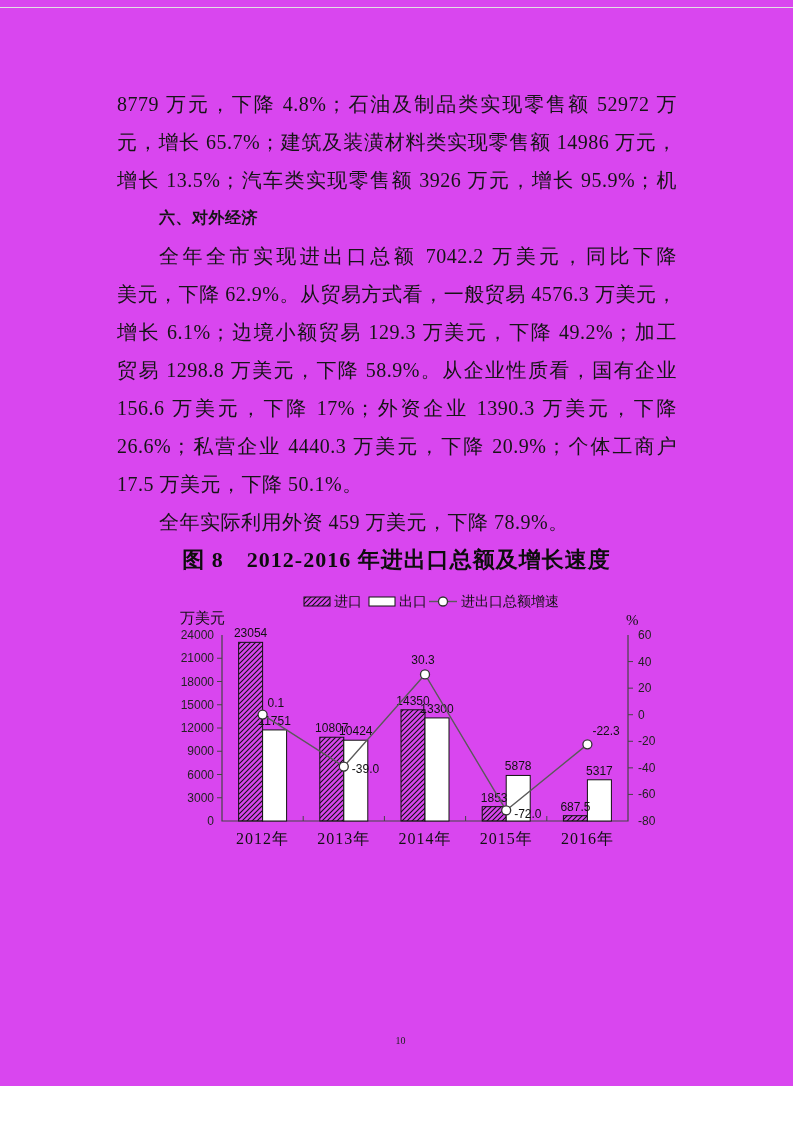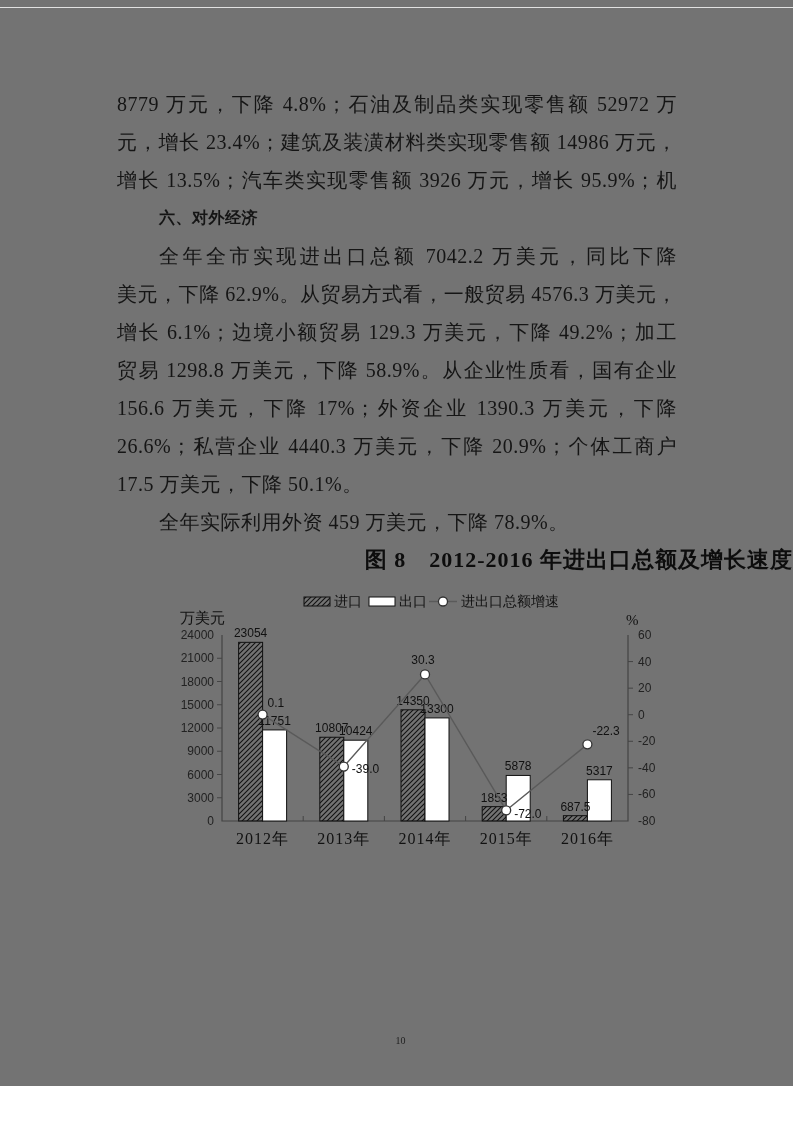--- a/index.html
+++ b/index.html
@@ -1,19 +1,19 @@
 <!DOCTYPE html>
 <html><head>
 <meta charset="utf-8">
 <style>
   html,body{margin:0;padding:0;background:#fff;}
   .page{
     position:relative;
     width:793px;height:1086px;
-    background:#737373;
+    background:#d946ef;
     overflow:hidden;
     font-family:"Liberation Serif","DejaVu Serif",serif;
     color:#111;
   }
   .top-edge{
     position:absolute;top:7px;left:0;right:0;height:1px;background:#e2e2e2;
   }
   .body-text{
     margin:85px 116px 0 117px;
     width:560px;
@@ -26,21 +26,21 @@
     text-align-last:justify;
     white-space:normal;
     color:#151515;
   }
   .line.last{text-align-last:auto;}
   .line.heading{font-weight:bold;text-align-last:auto;font-family:"Liberation Sans","DejaVu Sans",sans-serif;font-size:16px;}
   .line.indent{text-indent:42px;}
   .figure-title{
     margin:4px 0 8px 0;
     line-height:30px;
-    text-align:right;
+    text-align:center;
     font-size:22px;
     font-weight:bold;
     letter-spacing:1px;
     color:#0d0d0d;
   }
   #figure-svg{display:block;margin-left:160px;}
   .tick{font:12px "Liberation Sans","DejaVu Sans",sans-serif;fill:#222;}
   .dlabel{font:12px "Liberation Sans","DejaVu Sans",sans-serif;fill:#111;}
   .cat{font:16px "Liberation Serif","DejaVu Serif",serif;fill:#111;letter-spacing:1px;}
   .leg{font:14px "Liberation Serif","DejaVu Serif",serif;fill:#111;}
@@ -51,21 +51,21 @@
   }
 </style>
 </head>
 <body>
 
 <div class="page">
   <div class="top-edge"></div>
 
   <div class="body-text" id="body-text">
       <div class="line">8779 万元，下降 4.8%；石油及制品类实现零售额 52972 万</div>
-      <div class="line">元，增长 23.4%；建筑及装潢材料类实现零售额 14986 万元，</div>
+      <div class="line">元，增长 65.7%；建筑及装潢材料类实现零售额 14986 万元，</div>
       <div class="line">增长 13.5%；汽车类实现零售额 3926 万元，增长 95.9%；机</div>
       <div class="line last heading indent">六、对外经济</div>
       <div class="line indent">全年全市实现进出口总额 7042.2 万美元，同比下降</div>
       <div class="line">美元，下降 62.9%。从贸易方式看，一般贸易 4576.3 万美元，</div>
       <div class="line">增长 6.1%；边境小额贸易 129.3 万美元，下降 49.2%；加工</div>
       <div class="line">贸易 1298.8 万美元，下降 58.9%。从企业性质看，国有企业</div>
       <div class="line">156.6 万美元，下降 17%；外资企业 1390.3 万美元，下降</div>
       <div class="line">26.6%；私营企业 4440.3 万美元，下降 20.9%；个体工商户</div>
       <div class="line last">17.5 万美元，下降 50.1%。</div>
       <div class="line last indent">全年实际利用外资 459 万美元，下降 78.9%。</div>

